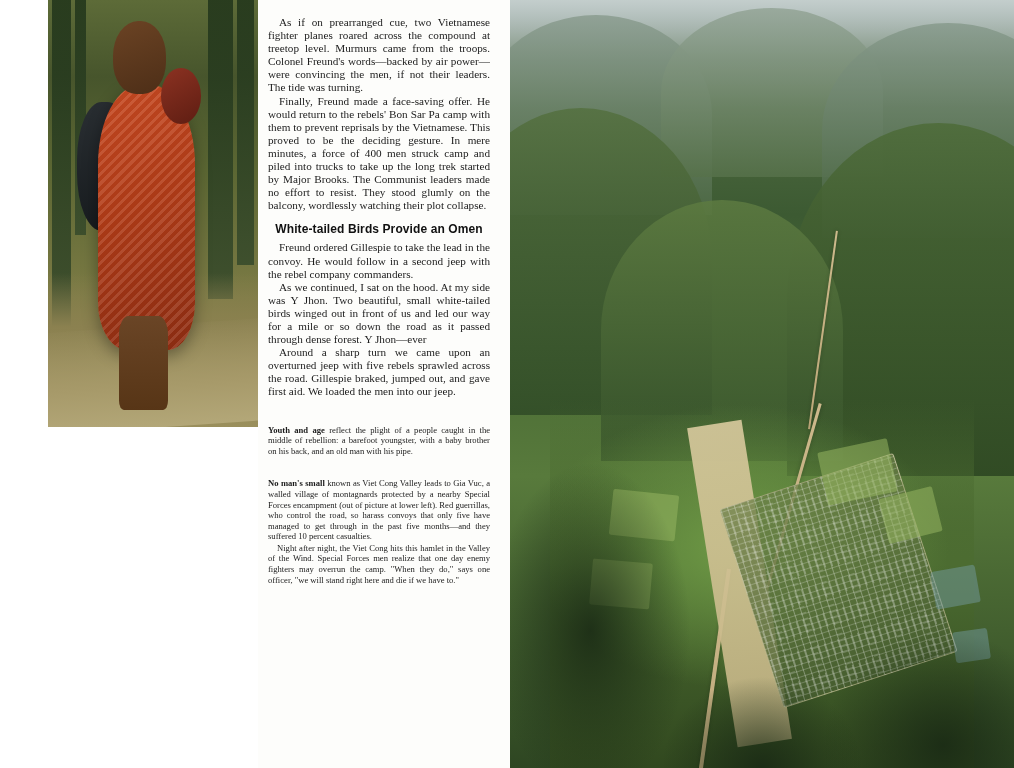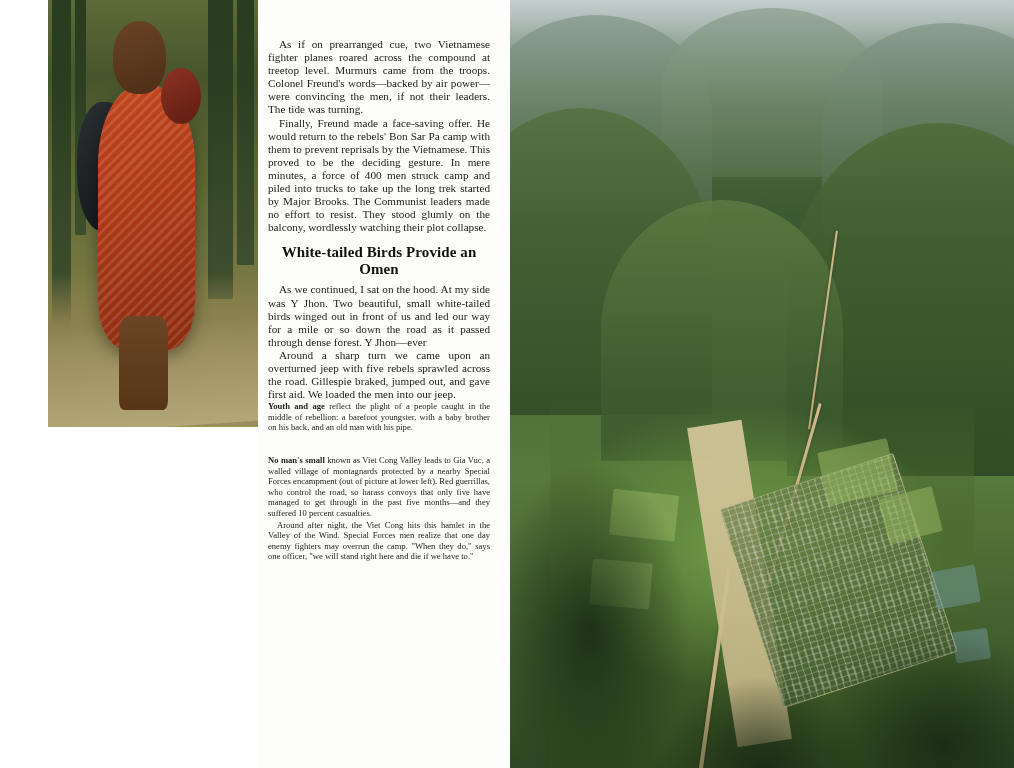--- a/index.html
+++ b/index.html
@@ -190,46 +190,47 @@
     letter-spacing: .7px;
   }
 
   
   .text-col {
     position: absolute;
     left: 268px;
     top: 0;
     width: 222px;
     height: 768px;
-    padding-top: 38px;
+    padding-top: 16px;
     box-sizing: border-box;
   }
   .body-text p {
     margin: 0;
     font-size: 11.2px;
     line-height: 13.1px;
     text-align: justify;
     color: #1b1b1b;
     text-indent: 11px;
     hyphens: auto;
   }
   .body-text p.first {
     text-indent: 11px;
   }
   .subhead {
     margin: 10px 0 5px 0;
-    font-family: Liberation Serif, serif;
+    font-family: Liberation Sans, sans-serif;
     font-weight: bold;
-    font-size: 15px;
+    font-size: 12px;
     text-align: center;
     color: #111;
     letter-spacing: .1px;
   }
 
   .caption {
+    margin-top: 26px;
     font-size: 8.6px;
     line-height: 10.6px;
     text-align: justify;
     color: #1b1b1b;
   }
   .caption .lead {
     font-weight: bold;
   }
   .caption.second {
     margin-top: 22px;
@@ -343,31 +344,32 @@
   </div>
 
   <div class="text-col">
 
     <div class="body-text">
       <p class="first">As if on prearranged cue, two Vietnamese fighter planes roared across the compound at treetop level. Murmurs came from the troops. Colonel Freund's words—backed by air power—were convincing the men, if not their leaders. The tide was turning.</p>
       <p>Finally, Freund made a face-saving offer. He would return to the rebels' Bon Sar Pa camp with them to prevent reprisals by the Vietnamese. This proved to be the deciding gesture. In mere minutes, a force of 400 men struck camp and piled into trucks to take up the long trek started by Major Brooks. The Communist leaders made no effort to resist. They stood glumly on the balcony, wordlessly watching their plot collapse.</p>
 
       <div class="subhead">White-tailed Birds Provide an Omen</div>
 
+      <p>Freund ordered Gillespie to take the lead in the convoy. He would follow in a second jeep with the rebel company commanders.</p>
       <p>As we continued, I sat on the hood. At my side was Y Jhon. Two beautiful, small white-tailed birds winged out in front of us and led our way for a mile or so down the road as it passed through dense forest. Y Jhon—ever</p>
       <p>Around a sharp turn we came upon an overturned jeep with five rebels sprawled across the road. Gillespie braked, jumped out, and gave first aid. We loaded the men into our jeep.</p>
     </div>
 
     <div class="caption">
       <p><span class="lead">Youth and age</span><span> reflect the plight of a people caught in the middle of rebellion: a barefoot youngster, with a baby brother on his back, and an old man with his pipe.</span></p>
     </div>
 
     <div class="caption second">
       <p><span class="lead">No man's small</span><span> known as Viet Cong Valley leads to Gia Vuc, a walled village of montagnards protected by a nearby Special Forces encampment (out of picture at lower left). Red guerrillas, who control the road, so harass convoys that only five have managed to get through in the past five months—and they suffered 10 percent casualties.</span></p>
-      <p>Around after night, the Viet Cong hits this hamlet in the Valley of the Wind. Special Forces men realize that one day enemy fighters may overrun the camp. "When they do," says one officer, "we will stand right here and die if we have to."</p>
+      <p>Night after night, the Viet Cong hits this hamlet in the Valley of the Wind. Special Forces men realize that one day enemy fighters may overrun the camp. "When they do," says one officer, "we will stand right here and die if we have to."</p>
     </div>
 
   </div>
 
   <div class="right-photo">
     <div class="rp-haze"></div>
 
     <div class="rp-hill" style="left:-6%;top:2%;width:46%;height:26%;background:linear-gradient(180deg,#8a9c8f 0%,#4e6a46 100%);"></div>
     <div class="rp-hill" style="left:30%;top:1%;width:44%;height:22%;background:linear-gradient(180deg,#93a496 0%,#56714a 100%);"></div>
     <div class="rp-hill" style="left:62%;top:3%;width:50%;height:28%;background:linear-gradient(180deg,#879a8c 0%,#43603a 100%);"></div>

